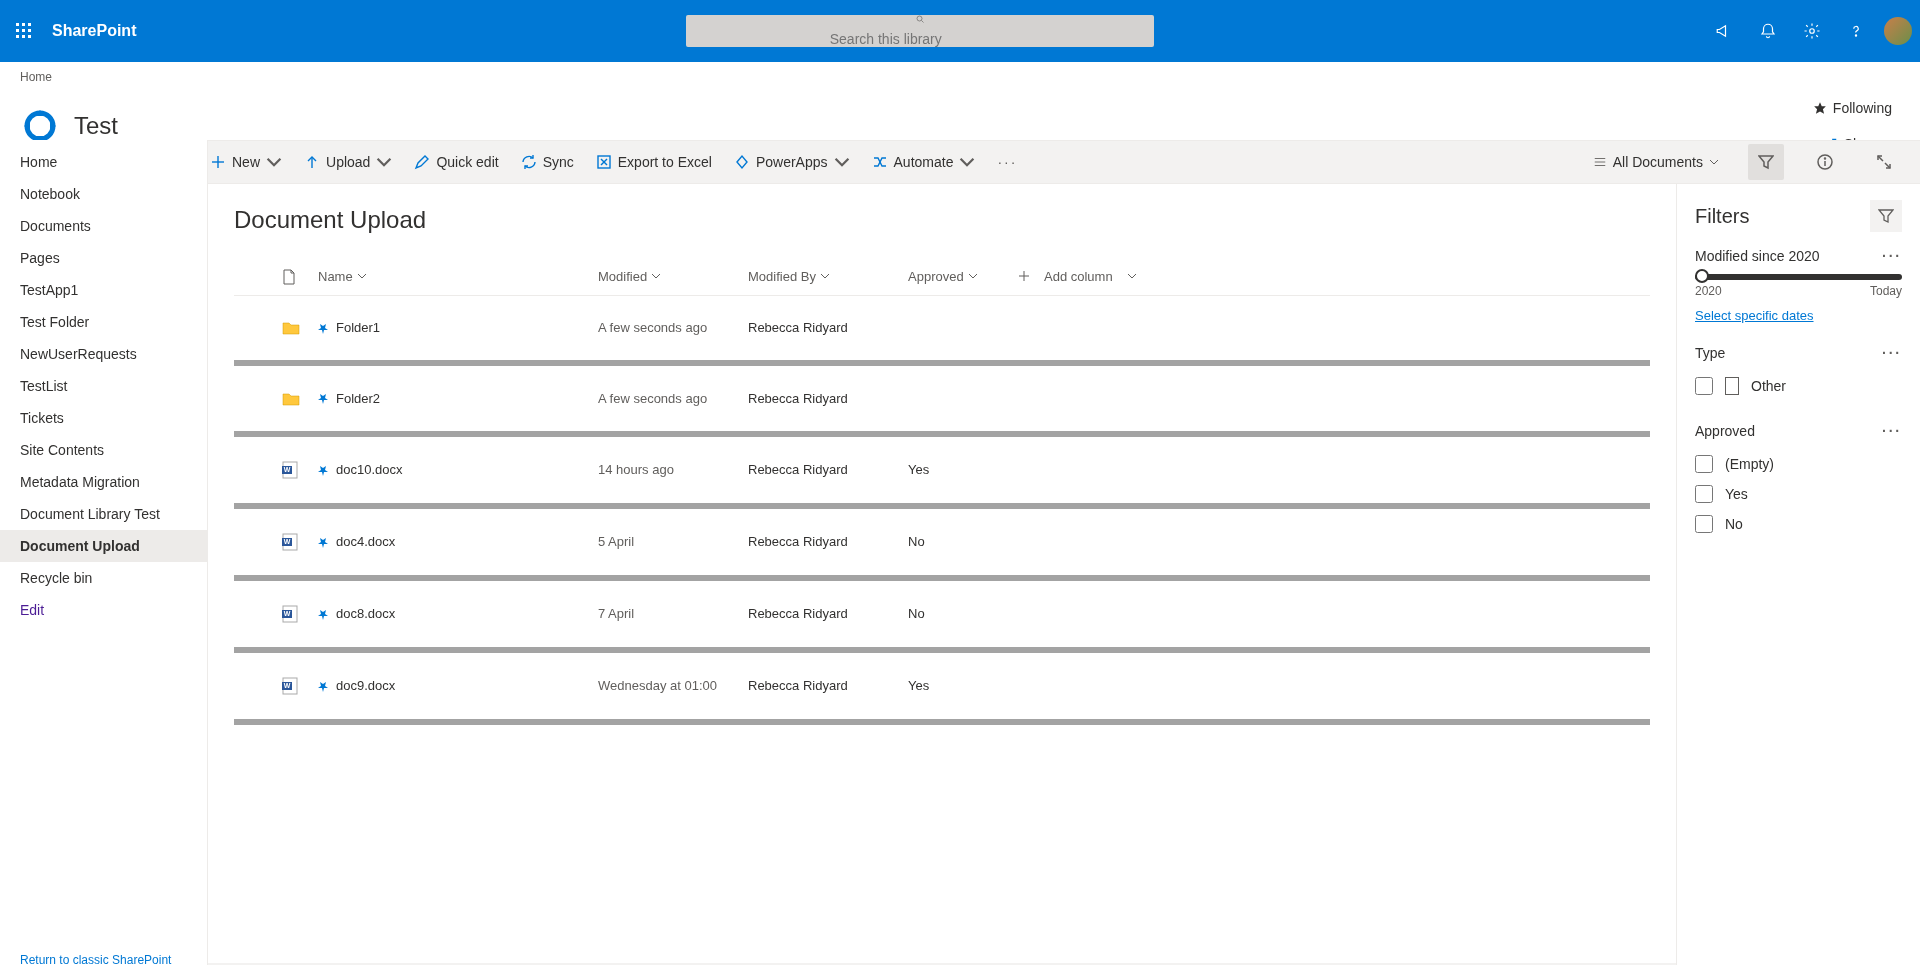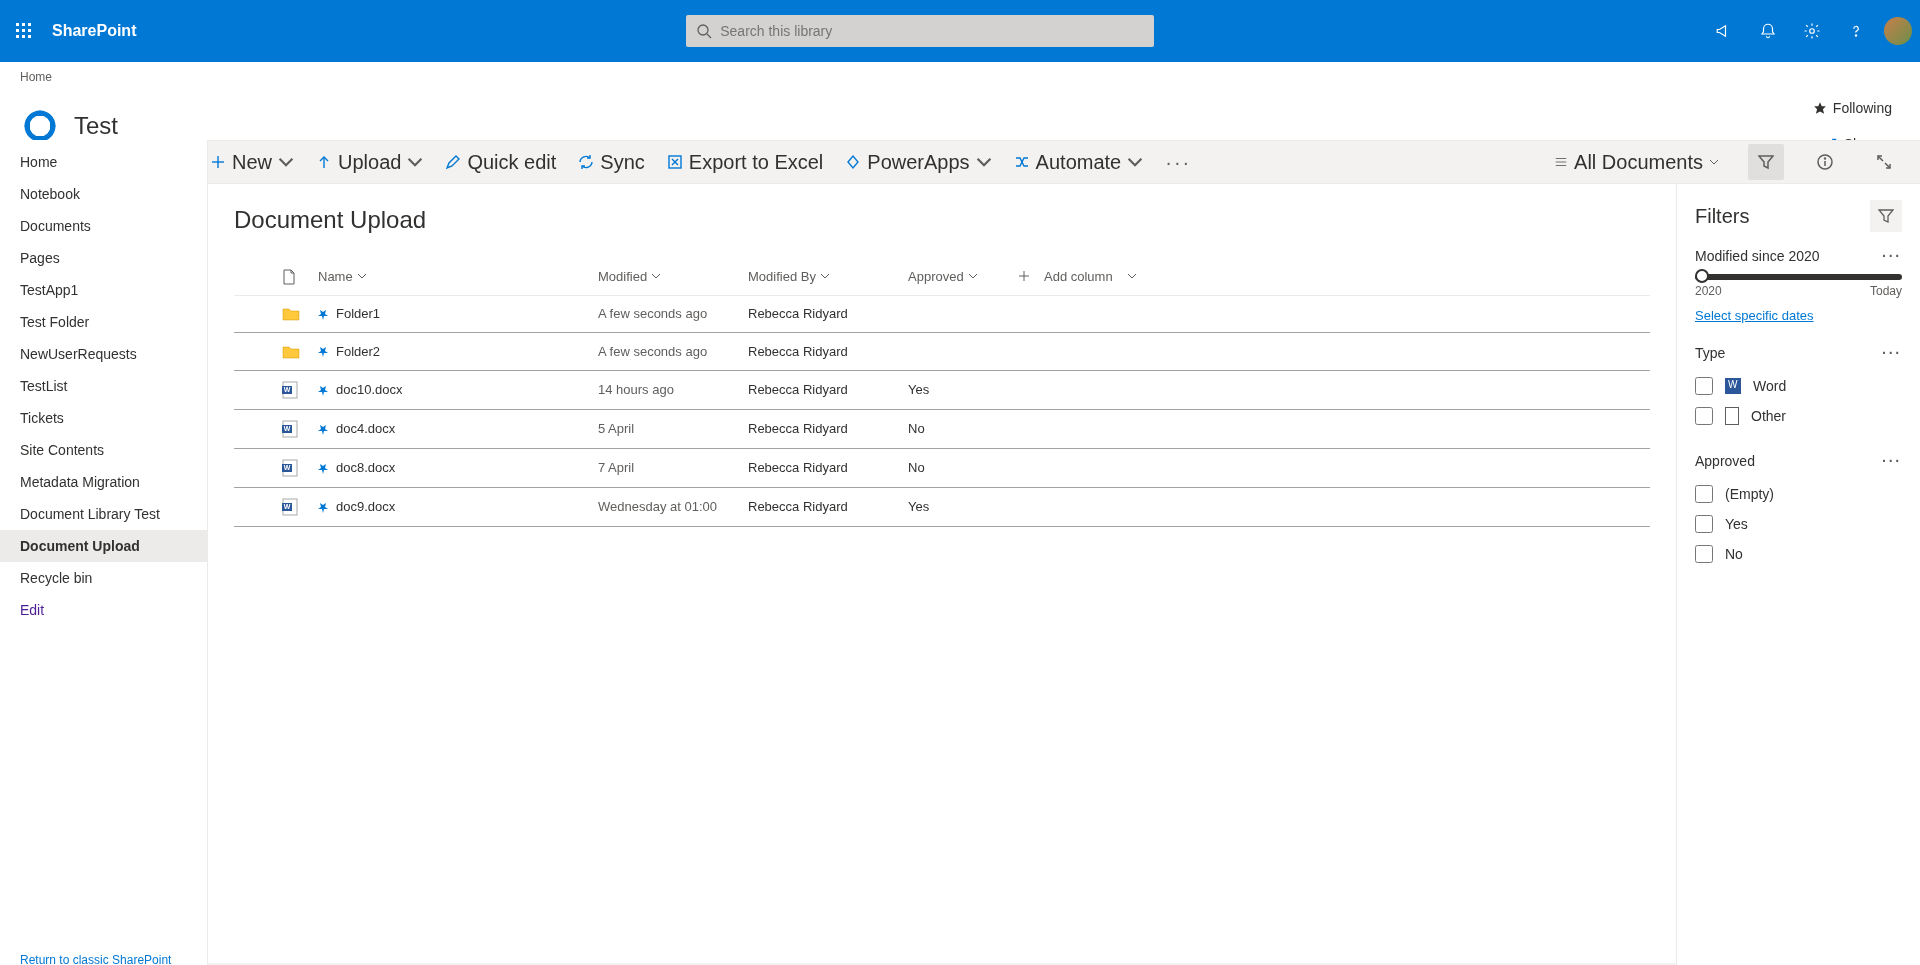--- a/index.html
+++ b/index.html
@@ -4,39 +4,39 @@
 <style>
 * { margin: 0; padding: 0; box-sizing: border-box; font-family: "Segoe UI", Arial, sans-serif; }
 body { width: 1920px; height: 965px; overflow: hidden; background: #fff; color: #323130; font-size: 14px; }
 
 
 .suite-bar { background: #0078d4; height: 62px; display: flex; align-items: center; color: #fff; }
 .waffle { width: 48px; height: 48px; display: flex; align-items: center; justify-content: center; cursor: pointer; }
 .waffle svg { width: 16px; height: 16px; fill: #fff; }
 .brand { font-weight: 600; font-size: 16px; padding-left: 4px; }
 .search-wrap { flex: 1; display: flex; justify-content: center; }
-.search-box { width: 468px; height: 32px; background: #d4d2d0; border-radius: 2px; display: flex; align-items: center; padding: 0 10px; gap: 8px; color: #605e5c; }
+.search-box { width: 468px; height: 32px; background: #d4d2d0; border-radius: 2px; display: flex; align-items: center; padding: 0 10px; gap: 8px; color: #605e5c; flex-direction: column; }
 .search-box input { border:none; background:transparent; flex:1; font-size:14px; outline:none; color:#323130; }
 .suite-right { display:flex; align-items:center; gap:4px; padding-right:8px; }
 .suite-btn { width:40px; height:48px; display:flex; align-items:center; justify-content:center; cursor:pointer; }
 .suite-btn svg { width:18px; height:18px; fill:none; stroke:#fff; stroke-width:1.6; }
 .avatar { width:28px; height:28px; border-radius:50%; background:linear-gradient(135deg,#c97f4a,#6a8f4a); margin-left:4px; }
 
 
 .site-header { height:78px; padding:0 20px; }
 .breadcrumb { font-size:12px; color:#605e5c; padding-top:8px; }
 .site-row { display:flex; align-items:center; justify-content:space-between; margin-top:16px;gap:16px; }
 .site-left { display:flex; align-items:center; gap:14px; }
 .site-logo { width:40px; height:40px; color:#0078d4; }
 .site-title { font-size:24px; font-weight:300; color:#323130; }
 .site-actions { display:flex; align-items:center; gap:20px; font-size:14px; padding-right:8px;flex-direction:column; }
 .site-actions span { display:flex; align-items:center; gap:6px; cursor:pointer; color:#323130; }
 
 
-.cmdbar { height:44px; background:#f3f2f1; border-top:1px solid #edebe9; border-bottom:1px solid #edebe9; display:flex; align-items:center; padding:0 18px 0 22px; font-size:20px; color:#323130; position:relative; }
+.cmdbar { height:44px; background:#f3f2f1; border-top:1px solid #edebe9; border-bottom:1px solid #edebe9; display:flex; align-items:center; padding:0 18px 0 22px; font-size:14px; color:#323130; position:relative; }
 .cmdbar-left { display:flex; align-items:center; gap:22px; margin-left:188px; }
 .cmd { display:flex; align-items:center; gap:6px; cursor:pointer; }
 .cmd svg { width:16px; height:16px; fill:none; stroke:#0078d4; stroke-width:1.4; }
 .chev { width:10px; height:10px; }
 .cmd-ellipsis { letter-spacing:2px; color:#605e5c; cursor:pointer; }
 .cmdbar-right { margin-left:auto; display:flex; align-items:center; gap:23px; }
 .view-switch { display:flex; align-items:center; gap:6px; cursor:pointer; padding:0 6px; }
 .icon-btn { width:36px; height:36px; display:flex; align-items:center; justify-content:center; cursor:pointer; border-radius:2px; }
 .icon-btn.active { background:#e1dfdd; }
 .icon-btn svg { width:16px; height:16px; fill:none; stroke:#605e5c; stroke-width:1.5; }
@@ -51,21 +51,21 @@
 .leftnav a.edit { color:#4c1d95; }
 .leftnav .classic { position:absolute; bottom:12px; left:20px; font-size:12px; color:#0078d4; text-decoration:underline; cursor:pointer; }
 
 
 .main { flex:1; padding:22px 26px 0 26px; overflow:auto; position:relative; }
 .page-title { font-size:24px; font-weight:400; margin-bottom:24px; }
 
 .table { width:100%; border-collapse:collapse; }
 .table th { text-align:left; font-weight:400; font-size:13px; color:#605e5c; padding:10px 8px; border-bottom:1px solid #edebe9; }
 .table th .hdr { display:flex; align-items:center; gap:4px; }
-.table td { padding:10px 8px; border-bottom:1px solid #a3a3a3; font-size:13px; vertical-align:middle; }
+.table td { padding:24px 8px; border-bottom:6px solid #a3a3a3; font-size:13px; vertical-align:middle; }
 .col-check { width:40px; }
 .col-icon { width:36px; }
 .col-name { width:280px; }
 .col-mod { width:150px; color:#605e5c; }
 .col-modby { width:160px; }
 .col-app { width:110px; }
 .col-add { color:#605e5c; }
 .name-cell { display:flex; align-items:center; gap:6px; }
 .new-badge { width:12px; height:12px; }
 .add-col { display:flex; align-items:center; gap:14px; color:#605e5c; }
@@ -518,25 +518,20 @@
       <span class="speclink">Select specific dates</span>
     </div>
 
     <div class="filter-sec">
       <div class="filter-sec-head">
         <span>Type</span>
         <span class="more-dots">···</span>
       </div>
       <div class="check-row">
         <input type="checkbox" style="">
-        <span class="word-icon"></span>
-        <span>Word</span>
-      </div>
-      <div class="check-row">
-        <input type="checkbox" style="">
         <span class="other-icon"></span>
         <span>Other</span>
       </div>
     </div>
 
     <div class="filter-sec">
       <div class="filter-sec-head">
         <span>Approved</span>
         <span class="more-dots">···</span>
       </div>

